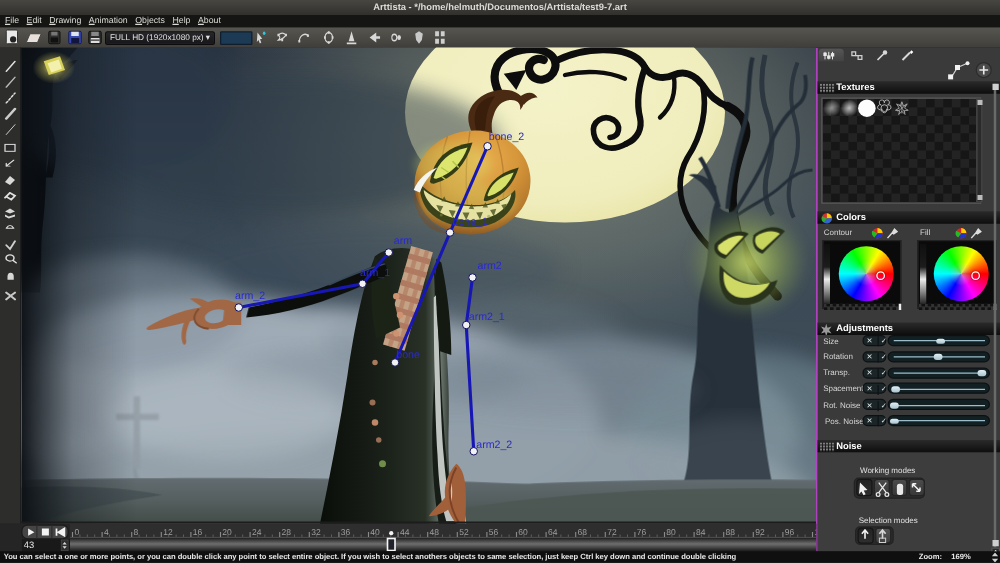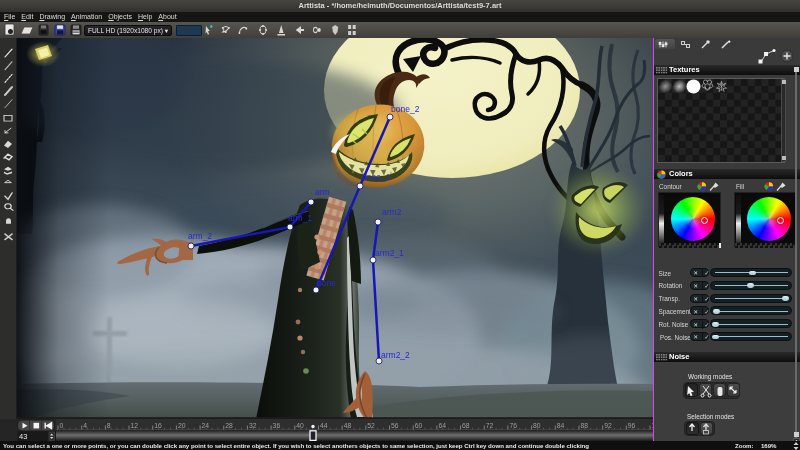--- a/index.html
+++ b/index.html
@@ -466,20 +466,27 @@
 <div class="abs" style="left:80px;top:154px;width:63px;height:55px;background:#0a0a0a;border:1px solid #222"></div>
 <div class="abs" style="left:4.5px;top:157px;width:5px;height:49px;background:linear-gradient(#0f0f0f,#1c1c1c 38%,#ececec 58%,#8a8a8a 78%,#1c1c1c)"></div>
 <div class="abs" style="left:82px;top:157px;width:5px;height:49px;background:linear-gradient(#0f0f0f,#1c1c1c 38%,#ececec 58%,#8a8a8a 78%,#1c1c1c)"></div>
 <div class="abs wheel" style="left:17px;top:159px"></div>
 <div class="abs wheel" style="left:93px;top:159px"></div>
 <div class="abs ring" style="left:46.5px;top:178.5px"></div>
 <div class="abs ring" style="left:122.5px;top:178.5px"></div>
 <div class="abs alpha" style="left:5px;top:205px"></div>
 <div class="abs alpha" style="left:81px;top:205px"></div>
 
+<div class="hdr" style="top:220px">
+      <span class="grip" style="background:none"></span>
+      <span class="t">Adjustments</span>
+ <svg class="abs" style="left:2px;top:0.5px" width="10" height="9">
+        <path d="M5 0 l1 3.2 3.2 -1 -2 2.8 2 2.8 -3.2 -1 -1 3.2 -1 -3.2 -3.2 1 2 -2.8 -2 -2.8 3.2 1Z" fill="#9a9a9a"></path>
+      </svg>
+</div>
 <div class="slab" style="left:4.5px;top:231.5px">Size</div>
 <div class="sbtns" style="left:36px;top:230px"></div>
     <div class="strack" style="left:56px;top:230px">
       <span class="sline"></span>
       <span class="shandle" style="left:37.5px"></span>
     </div>
 <div class="slab" style="left:4.5px;top:244.3px">Rotation</div>
 <div class="sbtns" style="left:36px;top:242.8px"></div>
     <div class="strack" style="left:56px;top:242.8px">
       <span class="sline"></span>

